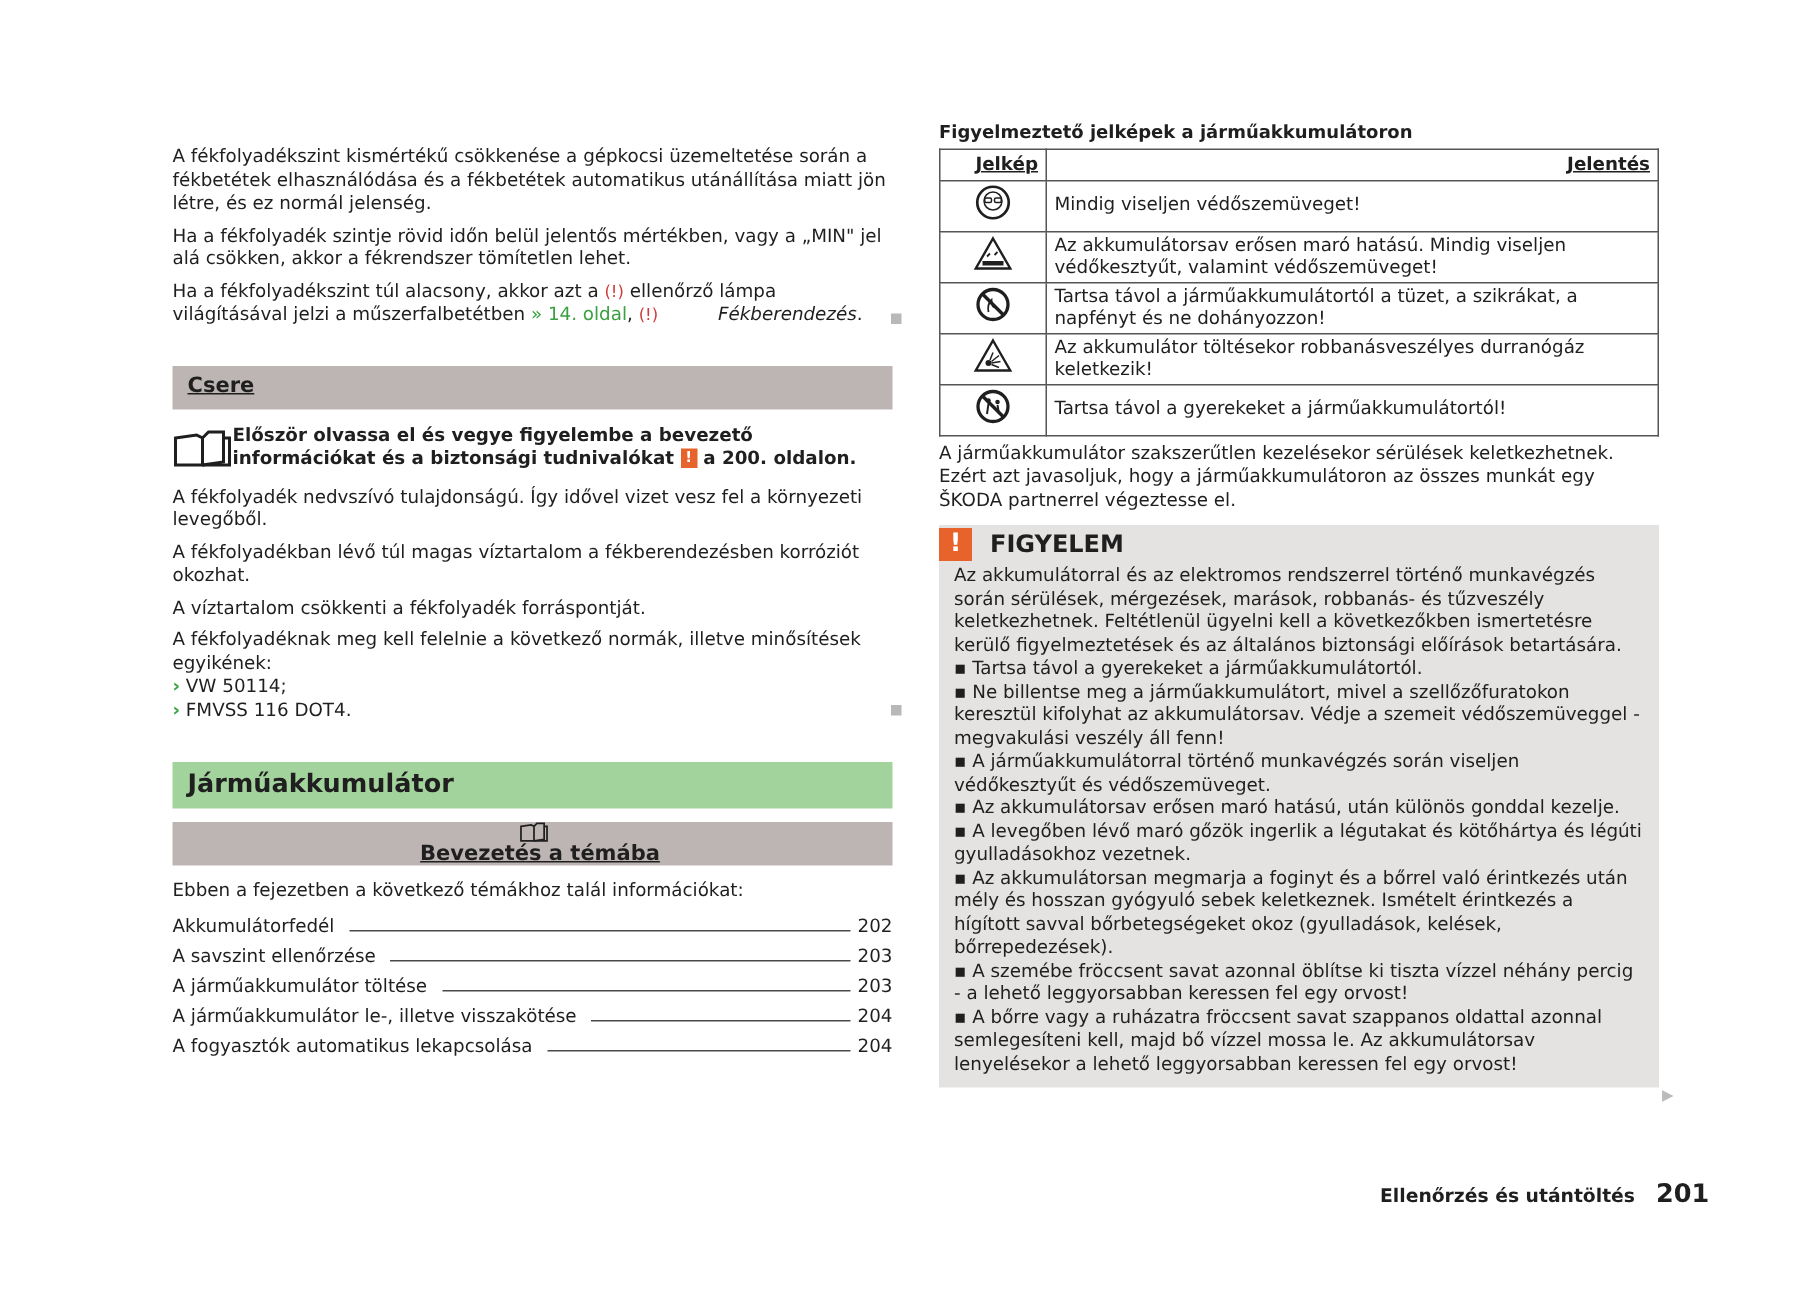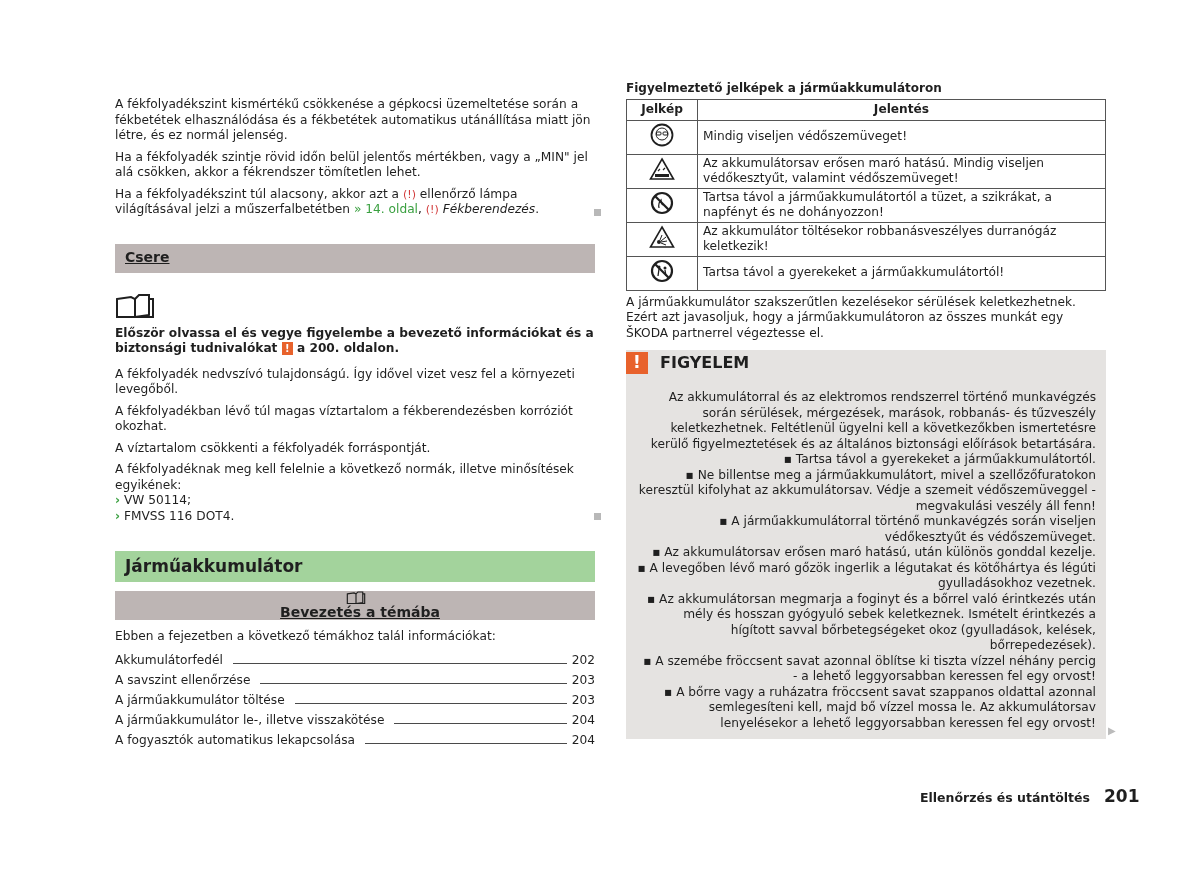--- a/index.html
+++ b/index.html
@@ -2,37 +2,37 @@
 <html><head>
   <meta charset="utf-8">
   <style>
     html, body { margin:0; padding:0; background:#ffffff; }
     body { width:1200px; height:876px; position:relative; font-family:"DejaVu Sans", sans-serif; color:#1f1f1f; overflow:hidden; }
     .col { position:absolute; font-size:12.2px; line-height:15.5px; }
     .left { left:115px; top:97px; width:480px; }
     .right { left:626px; top:81px; width:480px; }
     p { margin:0 0 6px 0; }
     .link { color:#3aa040; }
-    .ital { font-style:italic; }
+    .ital { font-style:italic;padding-left:36px; }
     .warn-lamp { color:#d23a3a; font-size:11px; }
     .end-mark { position:absolute; right:-7px; width:7px; height:7px; background:#b8b8b8; }
     .bar-grey { background:#bdb5b4; height:29px; display:flex; align-items:center; padding-left:10px; font-weight:bold; font-size:14px; color:#1f1f1f;text-decoration:underline; }
     .bar-green { background:#a3d39c; height:31px; display:flex; align-items:center; padding-left:10px; font-weight:bold; font-size:17px; color:#1f1f1f; }
-    .note { display:flex; align-items:flex-start; margin:10px 0 10px 0;flex-direction:column; }
+    .note { display:flex; align-items:flex-start; margin:10px 0 10px 0; }
     .note .book { width:40px; flex:0 0 40px; margin-top:3px; }
     .note .txt { font-weight:bold; }
     .excl { display:inline-block; width:11px; height:13px; background:#e8622c; color:#fff; font-size:10px; text-align:center; line-height:13px; font-weight:bold; vertical-align:middle; }
     .arrow { color:#3aa040; font-weight:bold; }
     .toc-row { display:flex; align-items:baseline; height:20px; }
     .toc-row .t { white-space:nowrap; }
     .toc-row .dots { flex:1; border-bottom:1px solid #4a4a4a; margin:0 5px 3px 10px; }
     .toc-row .p { white-space:nowrap; }
     table { border-collapse:collapse; width:100%; margin-top:2px; }
     td, th { border:1px solid #555; padding:1px 5px; font-size:12.2px; line-height:15.5px; vertical-align:middle; }
-    th { font-weight:bold; text-align:center; height:18px; }
+    th { font-weight:bold; text-align:right; height:18px;text-decoration:underline; }
     td.ic { width:60px; text-align:center; height:33px; padding:0; }
     .caption { font-weight:bold; font-size:12px; margin-bottom:0; }
     .fig { background:#e5e3e1; margin-top:9px; padding:0 10px 8px 10px; }
     .fig-head { display:flex; align-items:center; height:26px; }
     .fig-excl { width:22px; height:22px; background:#e8622c; color:#fff; font-weight:bold; font-size:17px; display:flex; align-items:center; justify-content:center; margin-left:-10px; }
     .fig-title { font-weight:bold; font-size:16px; margin-left:12px; }
     .fig-body p { margin:0; }
     .cont-arrow { position:absolute; left:1108px; top:725px; color:#bbbbbb; font-size:10px; }
     .footer { position:absolute; top:786px; left:920px; display:flex; align-items:baseline; }
     .footer .sect { font-weight:bold; font-size:12.5px;text-align:center; }
@@ -182,21 +182,21 @@
     </tbody>
   </table>
 
   <p style="margin-top:4px;">A járműakkumulátor szakszerűtlen kezelésekor sérülések keletkezhetnek. Ezért azt javasoljuk, hogy a járműakkumulátoron az összes munkát egy ŠKODA partnerrel végeztesse el.</p>
 
   <div class="fig">
     <div class="fig-head">
       <div class="fig-excl">!</div>
       <div class="fig-title">FIGYELEM</div>
     </div>
-    <div class="fig-body" style="margin-top:14px;text-align:right;">
+    <div class="fig-body" style="margin-top:0;">
       <p>Az akkumulátorral és az elektromos rendszerrel történő munkavégzés során sérülések, mérgezések, marások, robbanás- és tűzveszély keletkezhetnek. Feltétlenül ügyelni kell a következőkben ismertetésre kerülő figyelmeztetések és az általános biztonsági előírások betartására.</p>
       <p><span>▪</span> <span>Tartsa távol a gyerekeket a járműakkumulátortól.</span></p>
       <p><span>▪</span> <span>Ne billentse meg a járműakkumulátort, mivel a szellőzőfuratokon keresztül kifolyhat az akkumulátorsav. Védje a szemeit védőszemüveggel - megvakulási veszély áll fenn!</span></p>
       <p><span>▪</span> <span>A járműakkumulátorral történő munkavégzés során viseljen védőkesztyűt és védőszemüveget.</span></p>
       <p><span>▪</span> <span>Az akkumulátorsav erősen maró hatású, után különös gonddal kezelje.</span></p>
       <p><span>▪</span> <span>A levegőben lévő maró gőzök ingerlik a légutakat és kötőhártya és légúti gyulladásokhoz vezetnek.</span></p>
       <p><span>▪</span> <span>Az akkumulátorsan megmarja a foginyt és a bőrrel való érintkezés után mély és hosszan gyógyuló sebek keletkeznek. Ismételt érintkezés a hígított savval bőrbetegségeket okoz (gyulladások, kelések, bőrrepedezések).</span></p>
       <p><span>▪</span> <span>A szemébe fröccsent savat azonnal öblítse ki tiszta vízzel néhány percig - a lehető leggyorsabban keressen fel egy orvost!</span></p>
       <p><span>▪</span> <span>A bőrre vagy a ruházatra fröccsent savat szappanos oldattal azonnal semlegesíteni kell, majd bő vízzel mossa le. Az akkumulátorsav lenyelésekor a lehető leggyorsabban keressen fel egy orvost!</span></p>
     </div>

